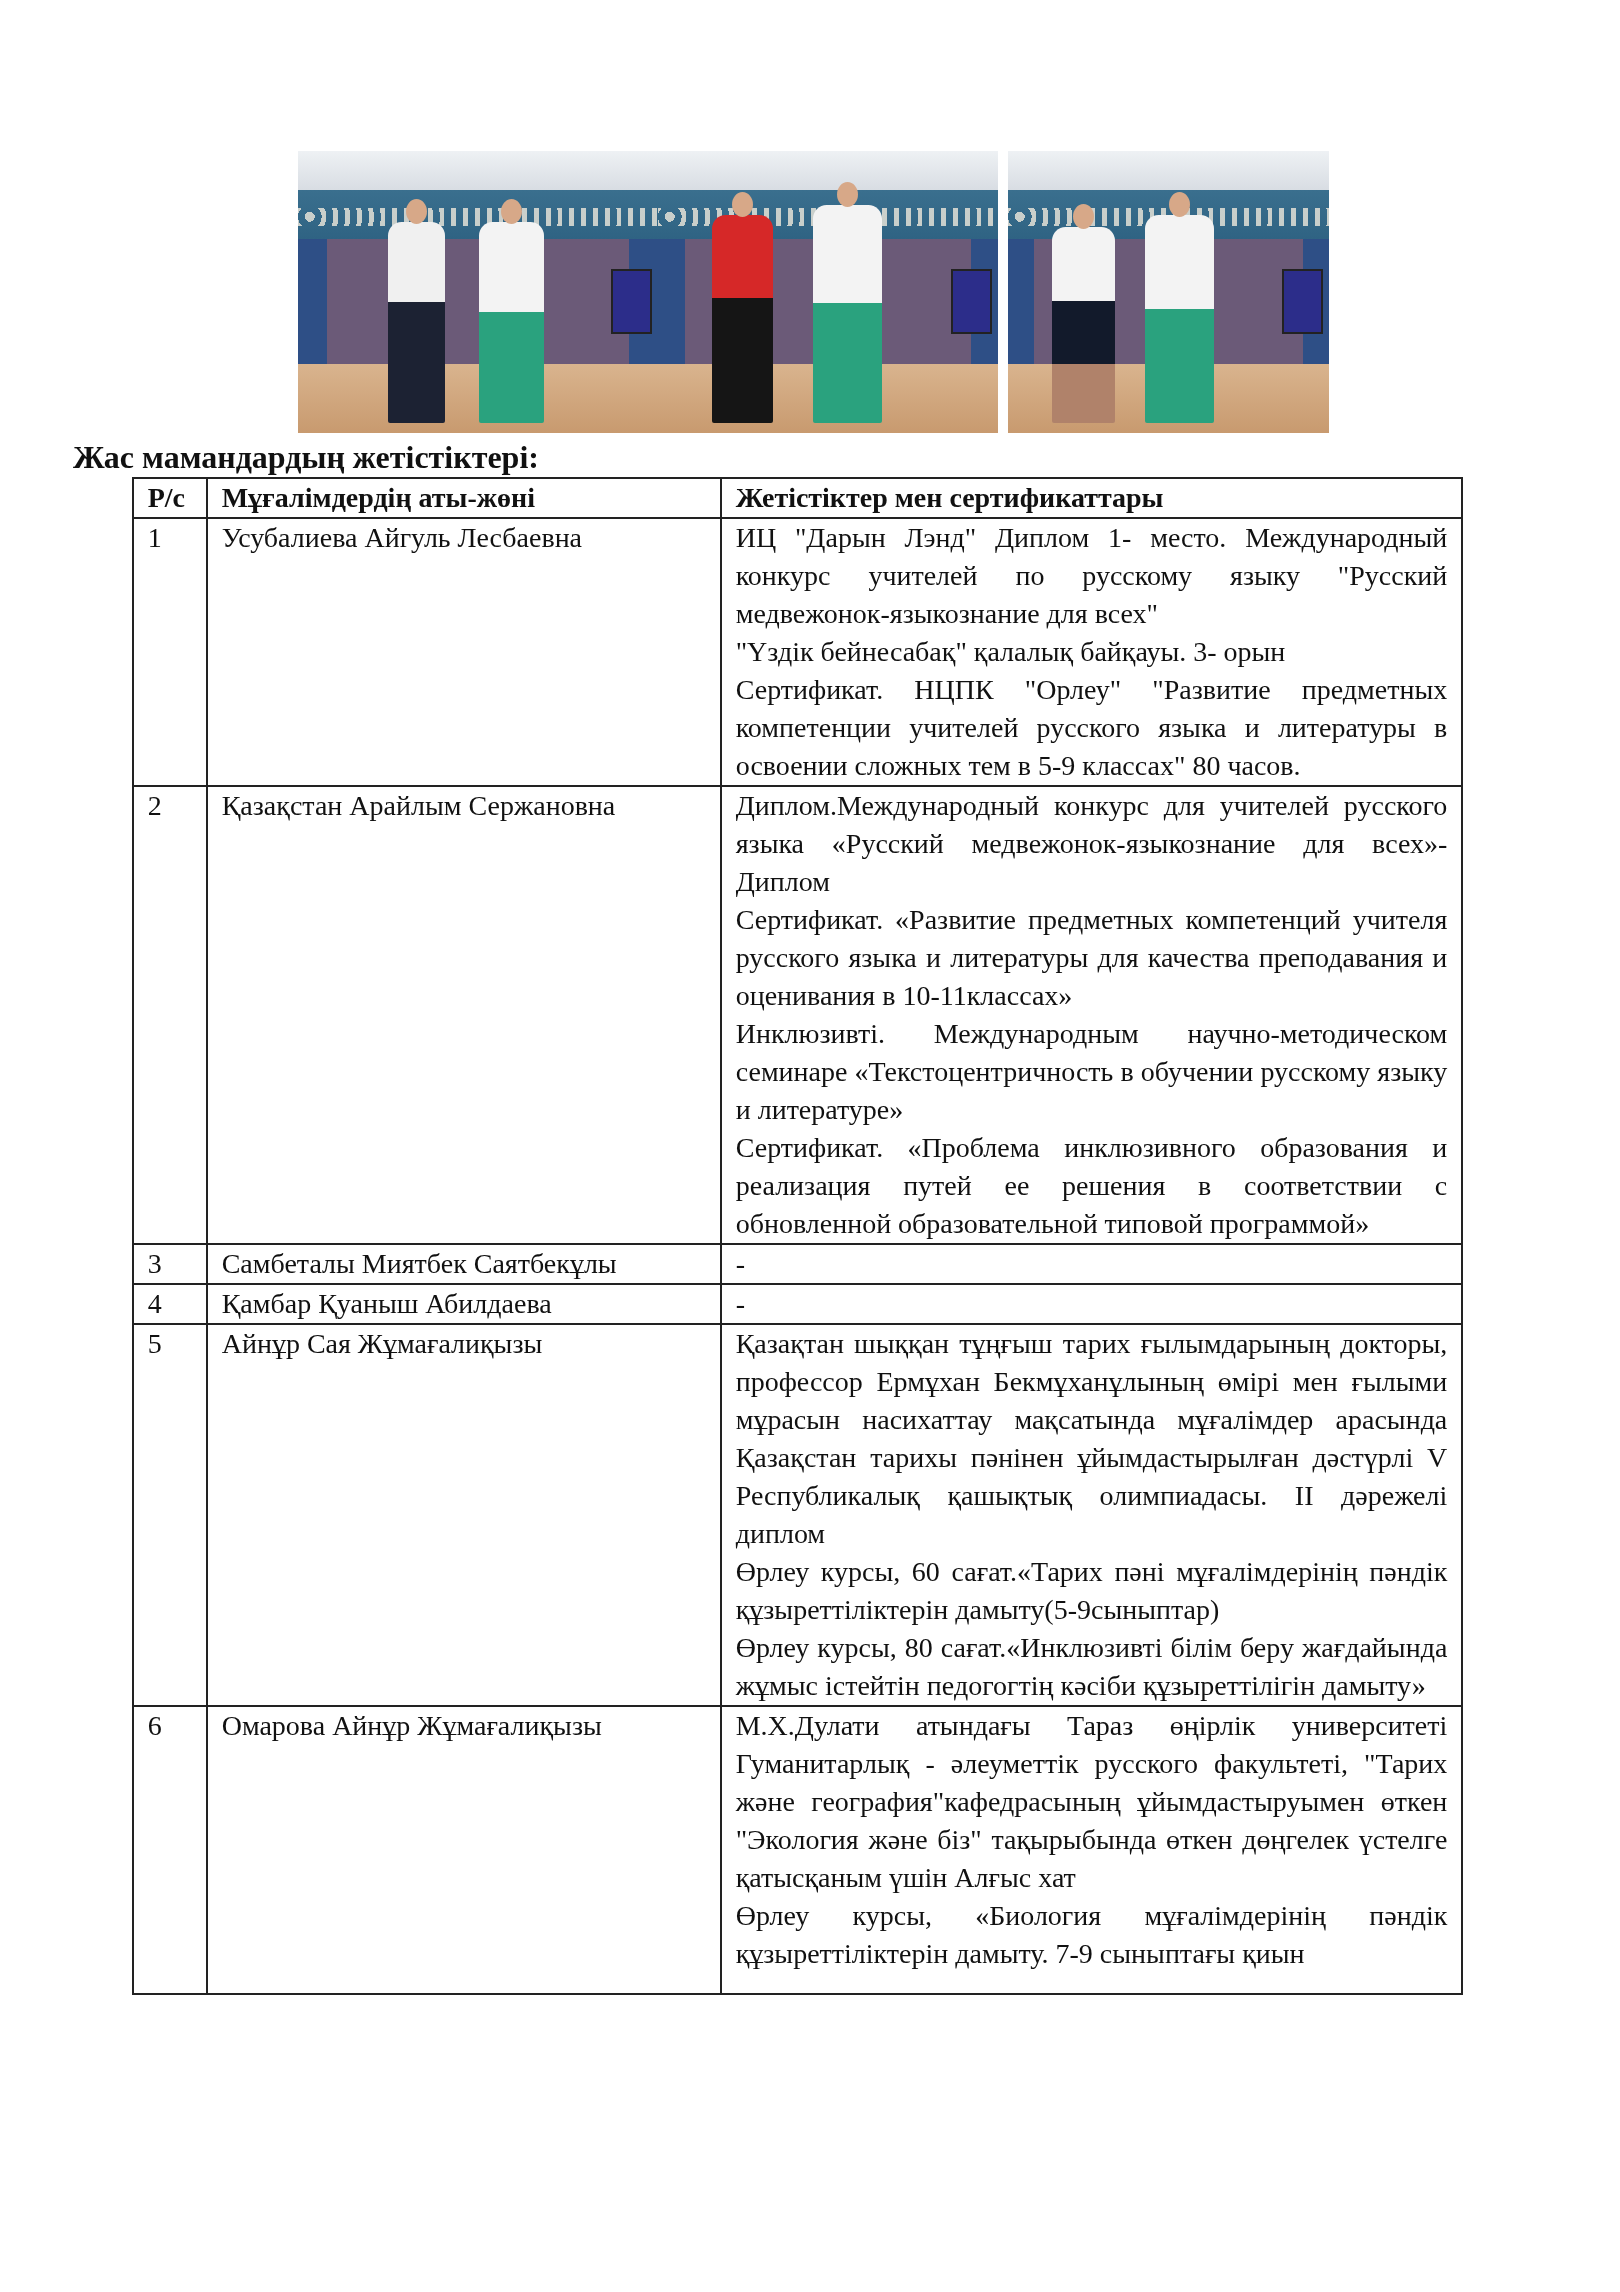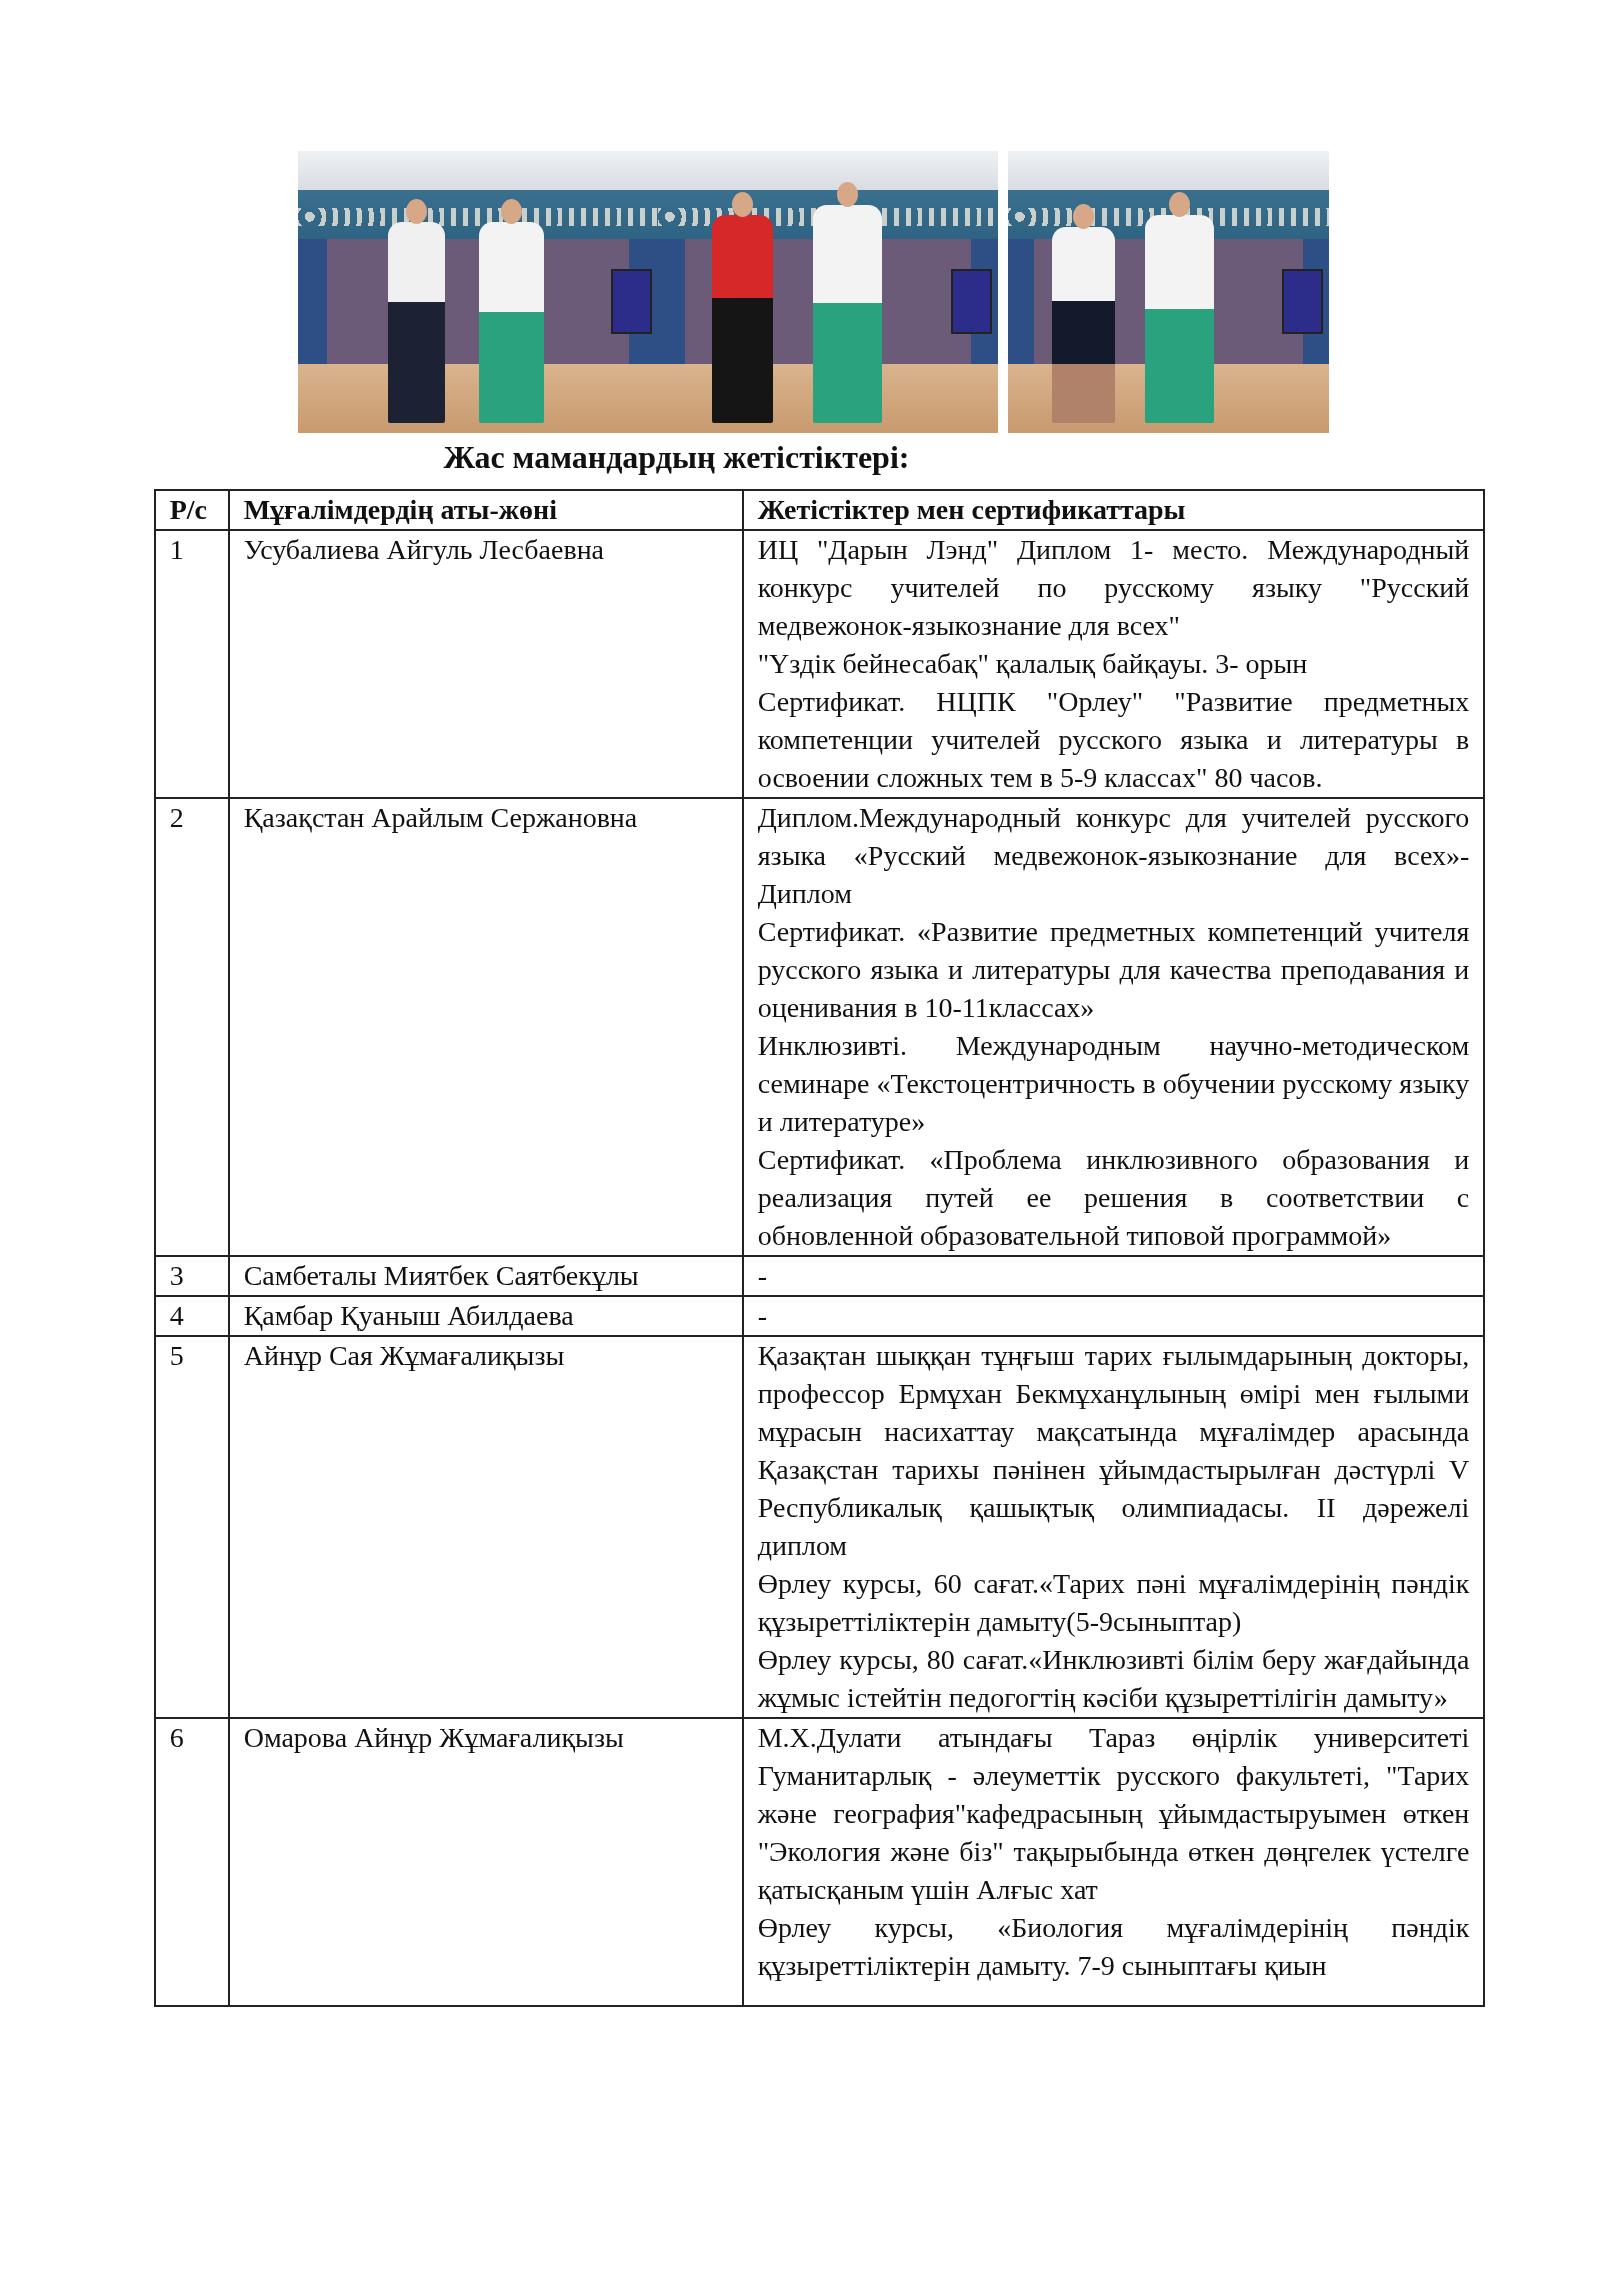--- a/index.html
+++ b/index.html
@@ -22,25 +22,25 @@
     .photo .floor { position: absolute; left: 0; right: 0; bottom: 0; height: 69px;
       background: linear-gradient(#d9b48e, #c89a6f); }
     .person { position: absolute; bottom: 9.8px; border-radius: 13.7px 13.7px 2px 2px; }
     .person .head { position: absolute; top: -23.5px; left: 50%; margin-left: -10.8px; width: 21.6px; height: 25.5px;
       border-radius: 50%; background: #d7a888; }
     .shirt-white { background: linear-gradient(#f3f3f3 0 45%, #2aa27e 45% 100%); }
     .shirt-red { background: linear-gradient(#d62828 0 40%, #151515 40% 100%); }
     .shirt-man { background: linear-gradient(#f0f0f0 0 40%, #1c2233 40% 100%); }
     .shirt-black-skirt { background: linear-gradient(#f3f3f3 0 38%, #121a2b 38% 70%, #b0826a 70% 100%); }
 
-    .title { position: absolute; left: 0; width: 1280px; top: 439px; text-align: center;
+    .title { position: absolute; left: 0; width: 1280px; top: 439px; text-align: left;
       font-weight: bold; font-size: 32px; letter-spacing: 0; padding-left: 73px; box-sizing: border-box; }
 
-    table.achievements { position: absolute; left: 154px; top: 477px; width: 1328px;
-      border-collapse: collapse; table-layout: fixed; font-size: 28px; line-height: 38px; margin-top: 12px; }
+    table.achievements { position: absolute; left: 132px; top: 477px; width: 1328px;
+      border-collapse: collapse; table-layout: fixed; font-size: 28px; line-height: 38px; }
     table.achievements td, table.achievements th {
       border: 2px solid #222; vertical-align: top; padding: 0 13.7px 0 13.7px; }
     table.achievements th { font-weight: bold; text-align: left; height: 37px; font-size: 28px; }
     col.c1 { width: 74px; } col.c2 { width: 514px; } col.c3 { width: 741px; }
     td.num { padding-left: 11.8px; }
     td.ach p { margin: 0; text-align: justify; }
     td.ach p.last { text-align: left; }
     tr.cut td { height: 286px; }
   </style>
 </head>

